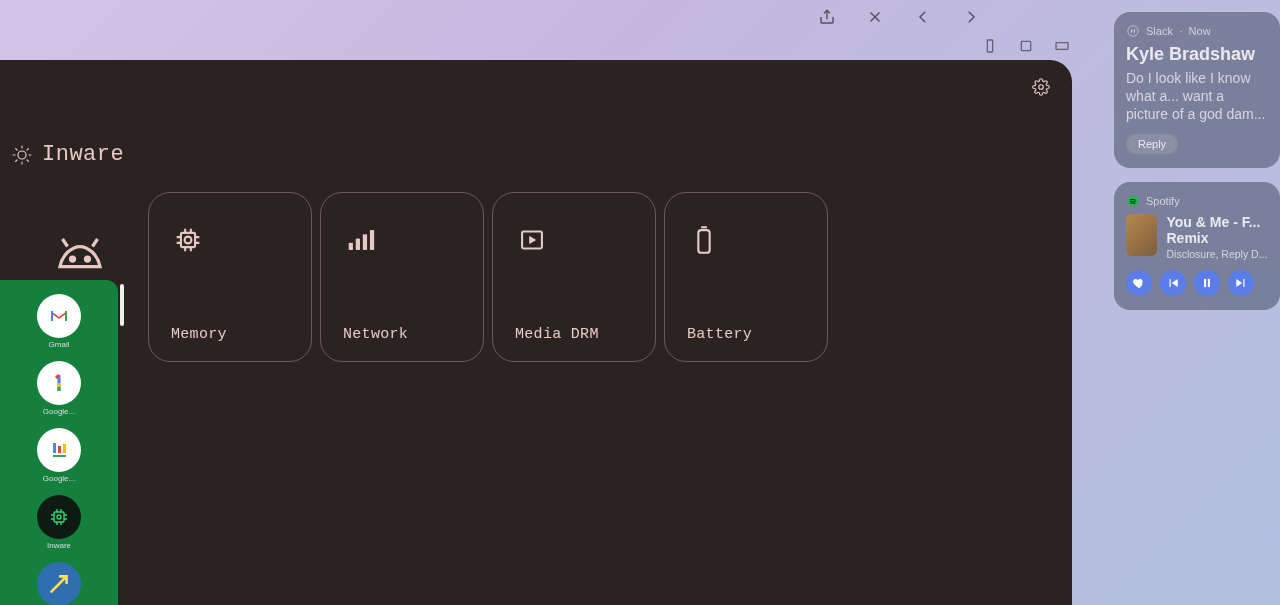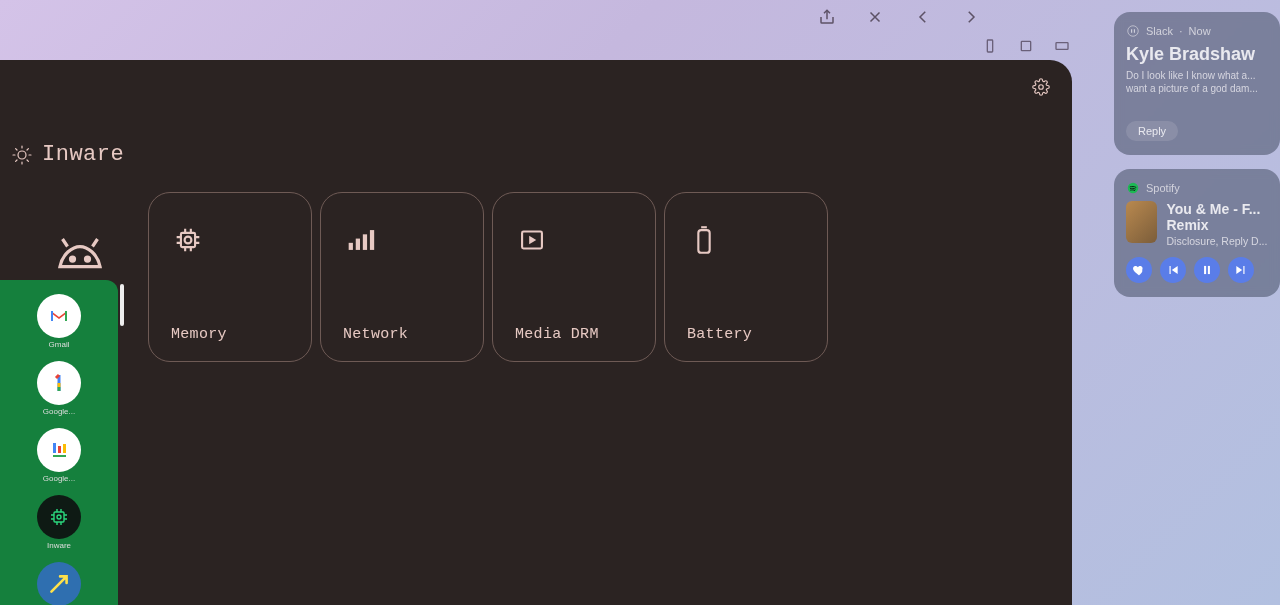--- a/index.html
+++ b/index.html
@@ -136,21 +136,21 @@
     color: #e9e9ef;
     backdrop-filter: blur(4px);
   }
   .notif-card .nc-head {
     display: flex; align-items: center; gap: 6px;
     font-size: 11px; color: #d2d2dc;
     margin-bottom: 6px;
   }
   .notif-card .nc-head svg { width: 14px; height: 14px; }
   .notif-card .nc-title { font-weight: 600; font-size: 18px; margin-bottom: 4px; }
-  .notif-card .nc-body { font-size: 10px; line-height: 1.3; color: #d6d6e0; margin-bottom: 26px; }
+  .notif-card .nc-body { font-size: 14px; line-height: 1.3; color: #d6d6e0; margin-bottom: 10px; }
   .notif-card .nc-reply {
     display: inline-block; padding: 4px 12px;
     background: rgba(255,255,255,.12);
     border-radius: 14px;
     font-size: 11px;
   }
 
   .media-card .media-row { display: flex; gap: 10px; align-items: flex-start; margin-bottom: 10px; justify-content: space-between; }
   .media-card .cover {
     width: 42px; height: 42px; border-radius: 6px;

